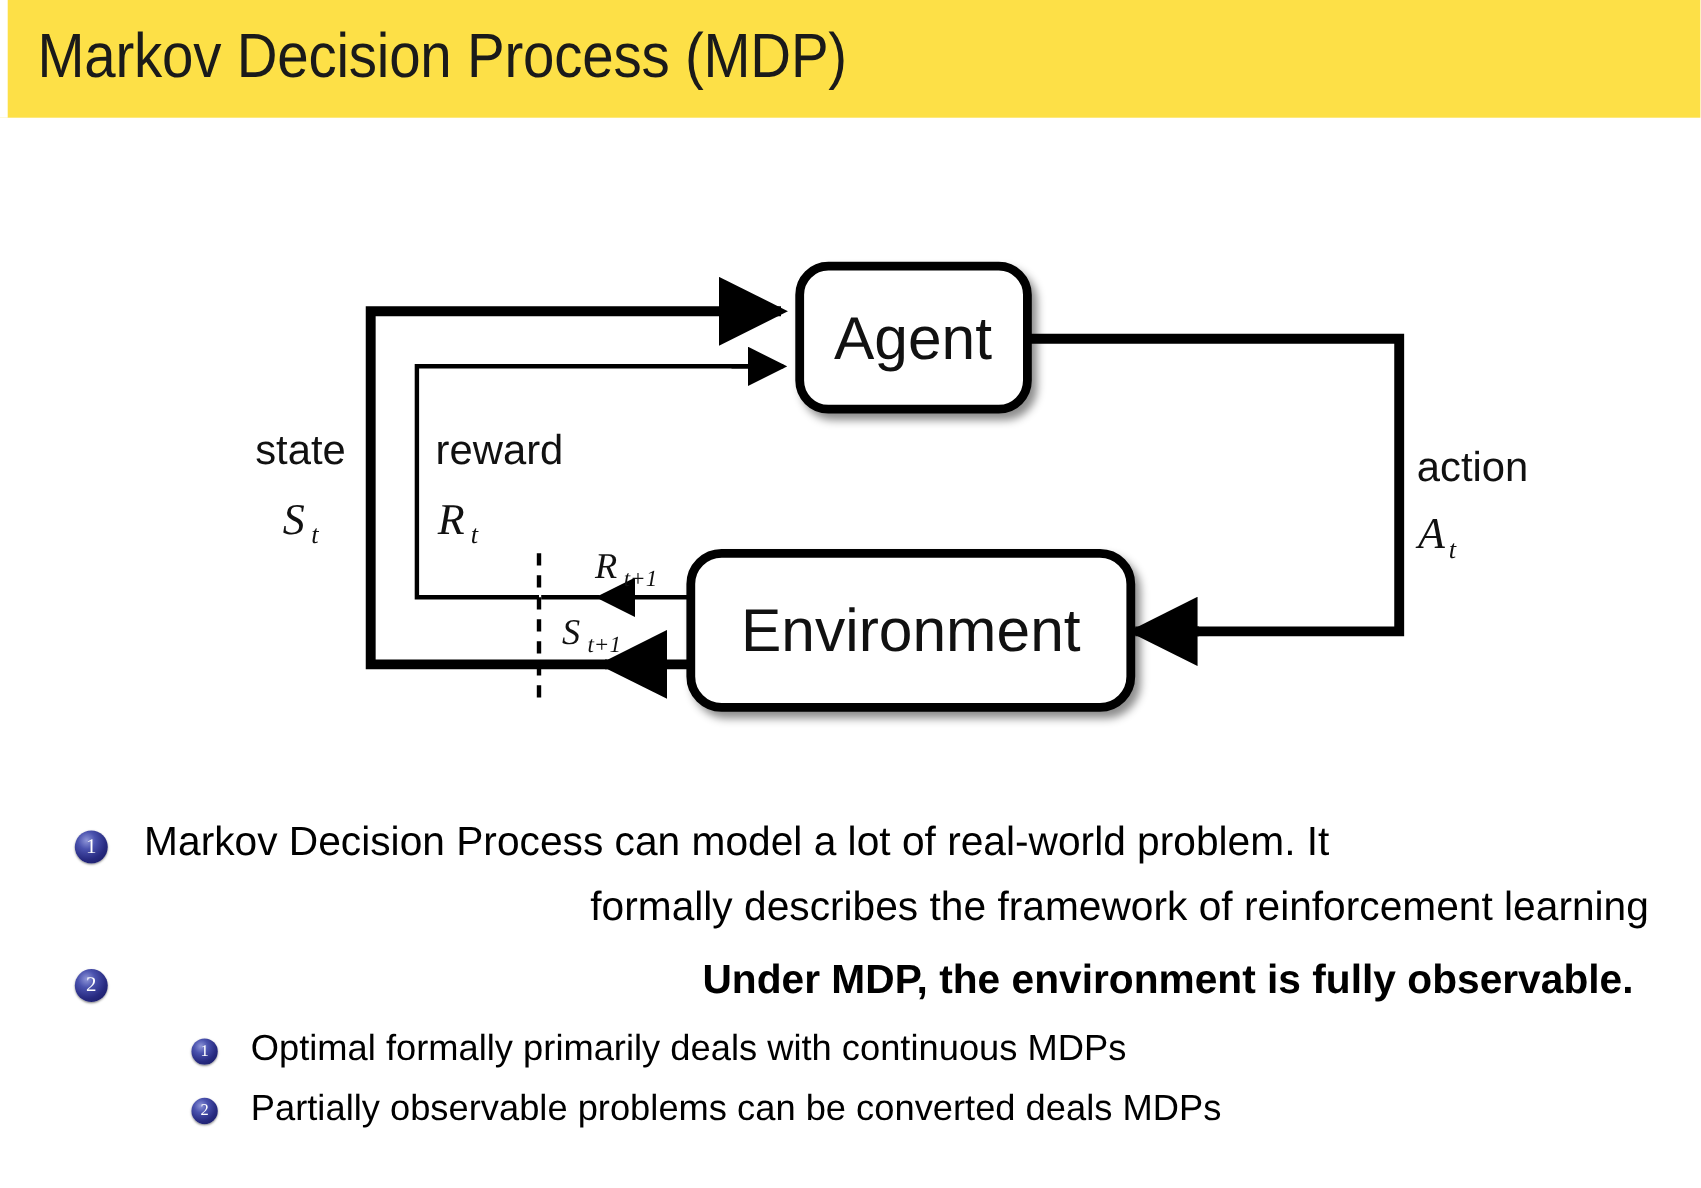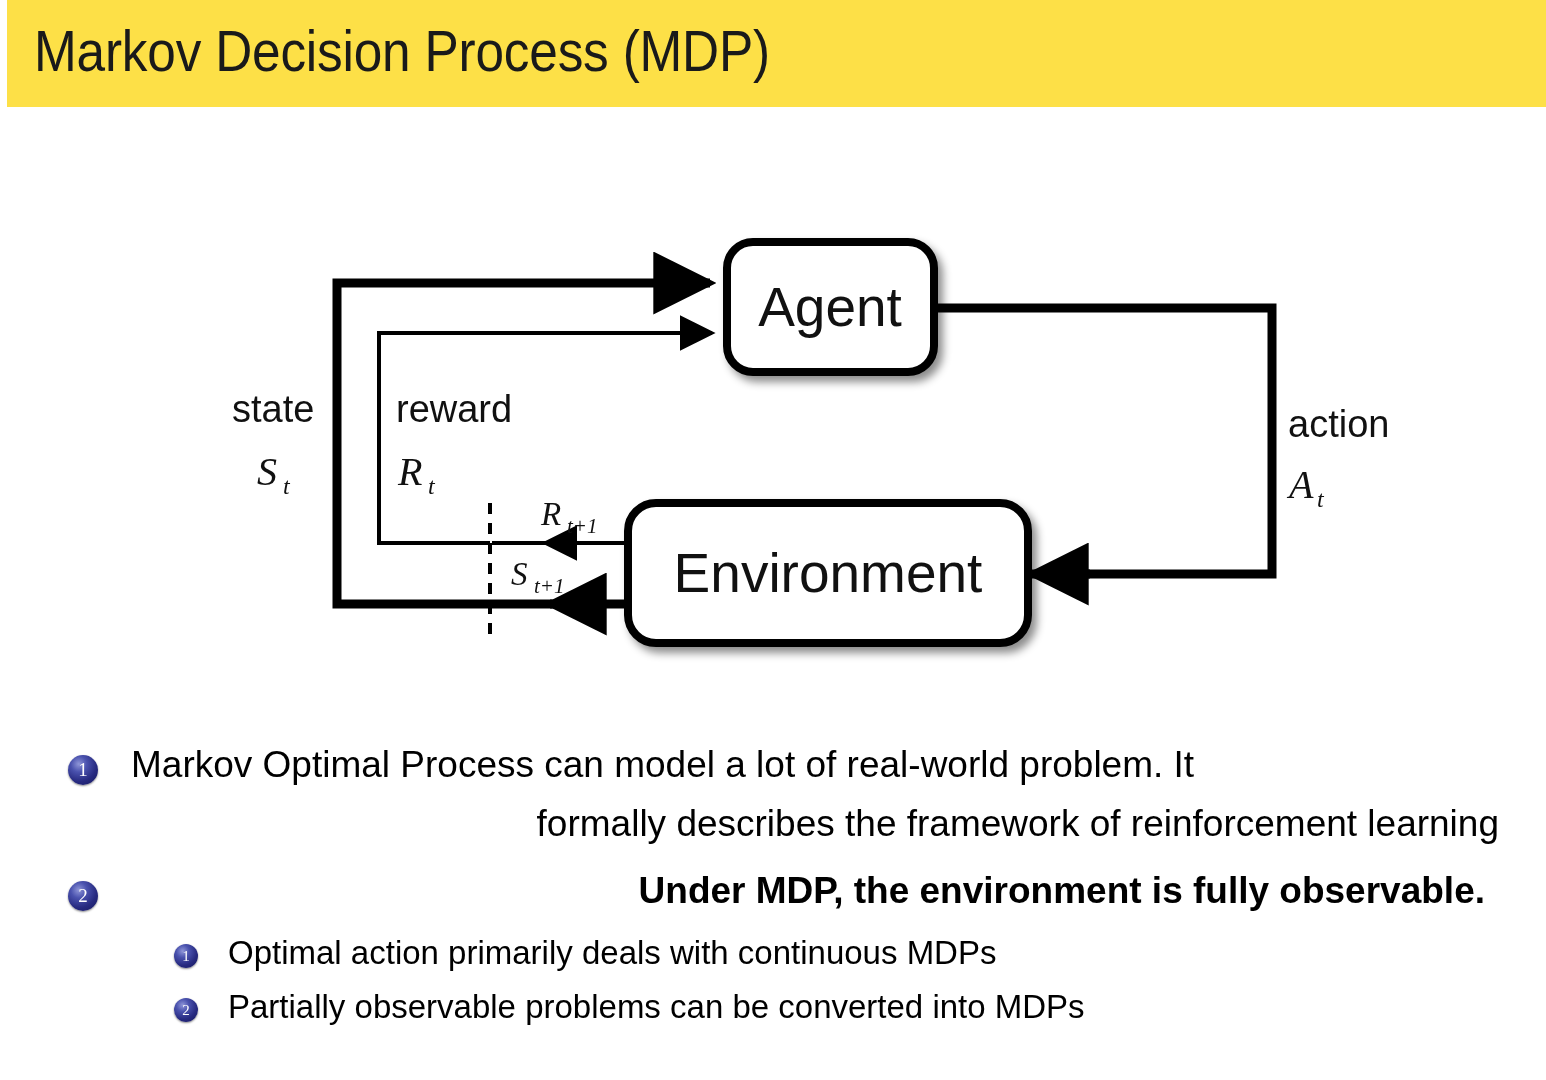--- a/index.html
+++ b/index.html
@@ -245,28 +245,28 @@
       <text class="diagram-label-math-small" x="511" y="455">S</text>
       <text class="diagram-label-math-small-sub" x="534" y="463">t+1</text>
     </g>
   </svg>
 </div>
 
 <div id="bullet-list">
 
   <div class="bullet-marker lvl1" id="bullet-1-marker">1</div>
   <div class="lvl1-text" id="bullet-1-text">
-    <span>Markov Optimal Process can model a lot of real-world problem. It</span>
+    <span>Markov Decision Process can model a lot of real-world problem. It</span>
     <span class="lastline">formally describes the framework of reinforcement learning</span>
   </div>
 
   <div class="bullet-marker lvl1" id="bullet-2-marker">2</div>
   <div class="lvl1-text" id="bullet-2-text">
     <span class="lastline">Under MDP, the environment is fully observable.</span>
   </div>
 
   <div class="bullet-marker lvl2" id="subbullet-1-marker">1</div>
-  <div class="lvl2-text" id="subbullet-1-text">Optimal action primarily deals with continuous MDPs</div>
+  <div class="lvl2-text" id="subbullet-1-text">Optimal formally primarily deals with continuous MDPs</div>
 
   <div class="bullet-marker lvl2" id="subbullet-2-marker">2</div>
-  <div class="lvl2-text" id="subbullet-2-text">Partially observable problems can be converted into MDPs</div>
+  <div class="lvl2-text" id="subbullet-2-text">Partially observable problems can be converted deals MDPs</div>
 
 </div>
 
 </body></html>

